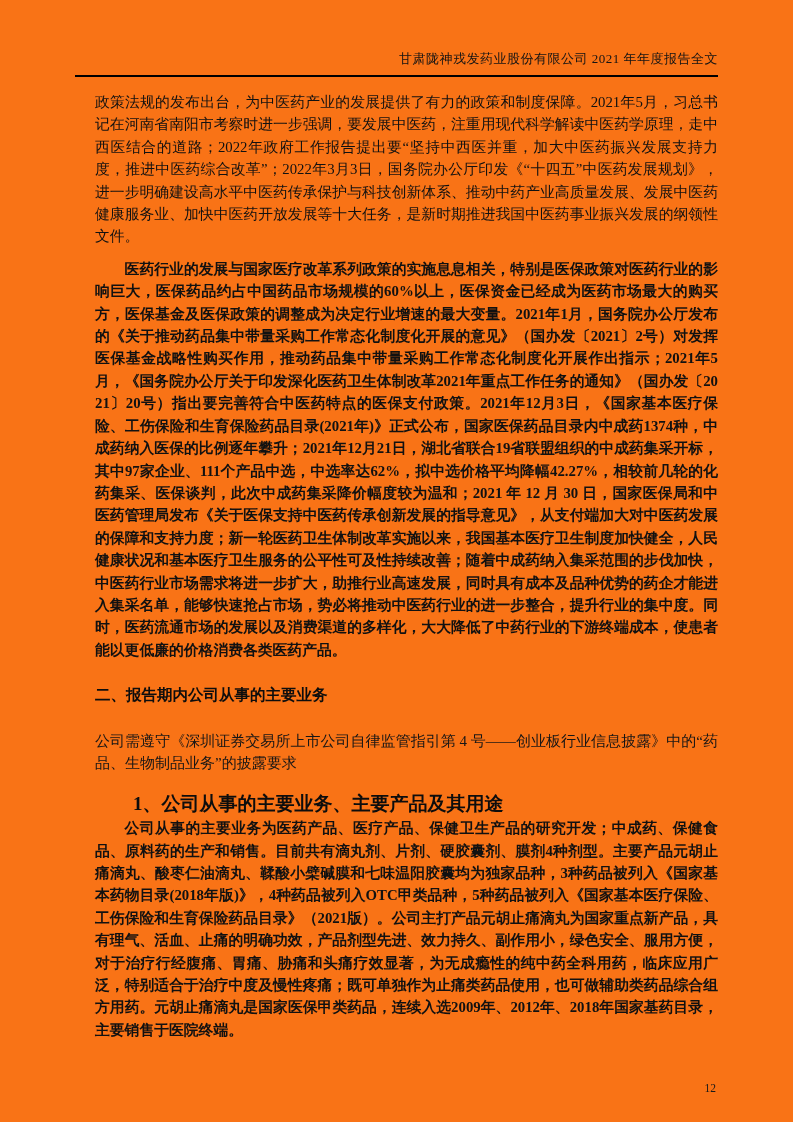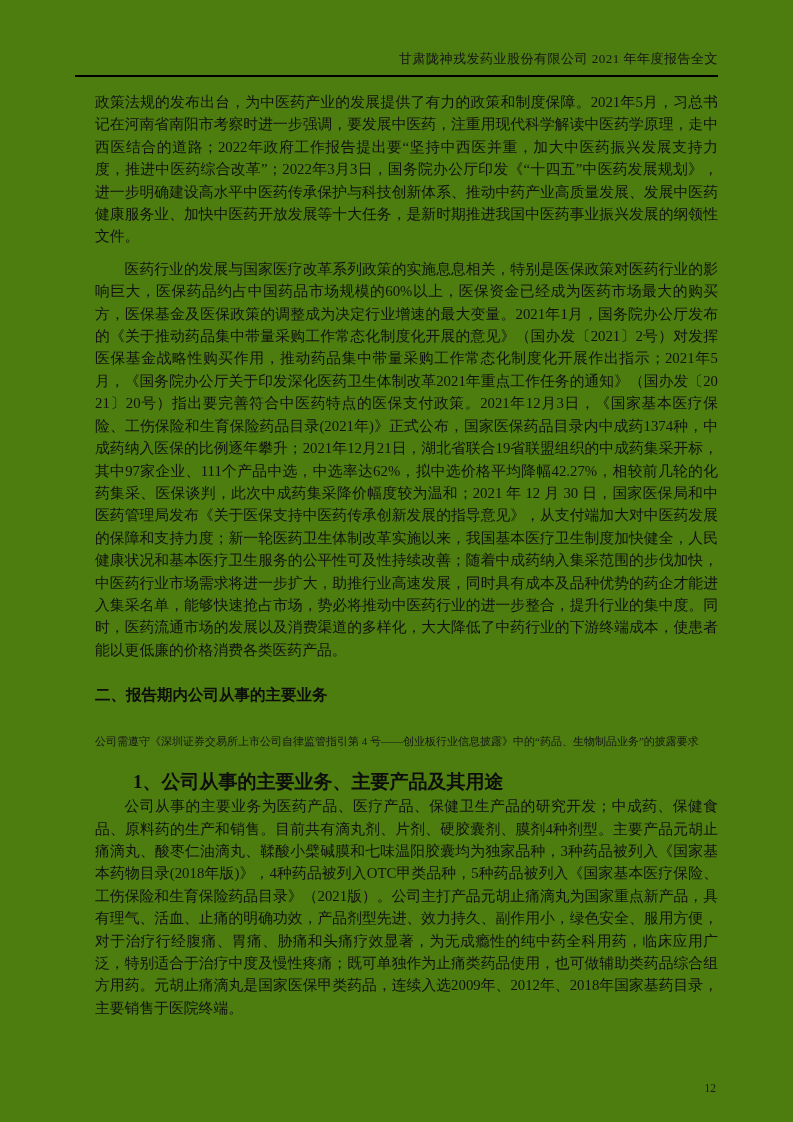--- a/index.html
+++ b/index.html
@@ -5,21 +5,21 @@
   html, body {
     margin: 0;
     padding: 0;
     background: #ffffff;
   }
   .page {
     position: relative;
     width: 793px;
     height: 1122px;
     margin: 0 auto;
-    background: #4d7c0f;
+    background: #f97316;
     box-sizing: border-box;
     padding: 50px 75px 0 75px;
     font-family: "Liberation Serif", "DejaVu Serif", serif;
     color: #111111;
     overflow: hidden;
   }
   .page-header {
     text-align: right;
     font-size: 13px;
     letter-spacing: 0.5px;
@@ -36,30 +36,31 @@
     line-height: 22.4px;
     text-align: justify;
     margin: 0;
     word-break: break-all;
   }
   .para + .para {
     margin-top: 10px;
   }
   .indent {
     text-indent: 2em;
+    font-weight: bold;
   }
   .section-heading {
     font-size: 15.5px;
     font-weight: bold;
     margin: 24px 0 0 0;
     color: #0d0d0d;
     font-family: Liberation Mono, monospace;
   }
   .note-para {
-    font-size: 11px;
+    font-size: 15px;
     line-height: 22px;
     text-align: justify;
     margin: 24px 0 0 0;
     word-break: break-all;
     color: #161616;
   }
   .sub-heading {
     font-size: 19px;
     font-weight: bold;
     text-indent: 2em;

